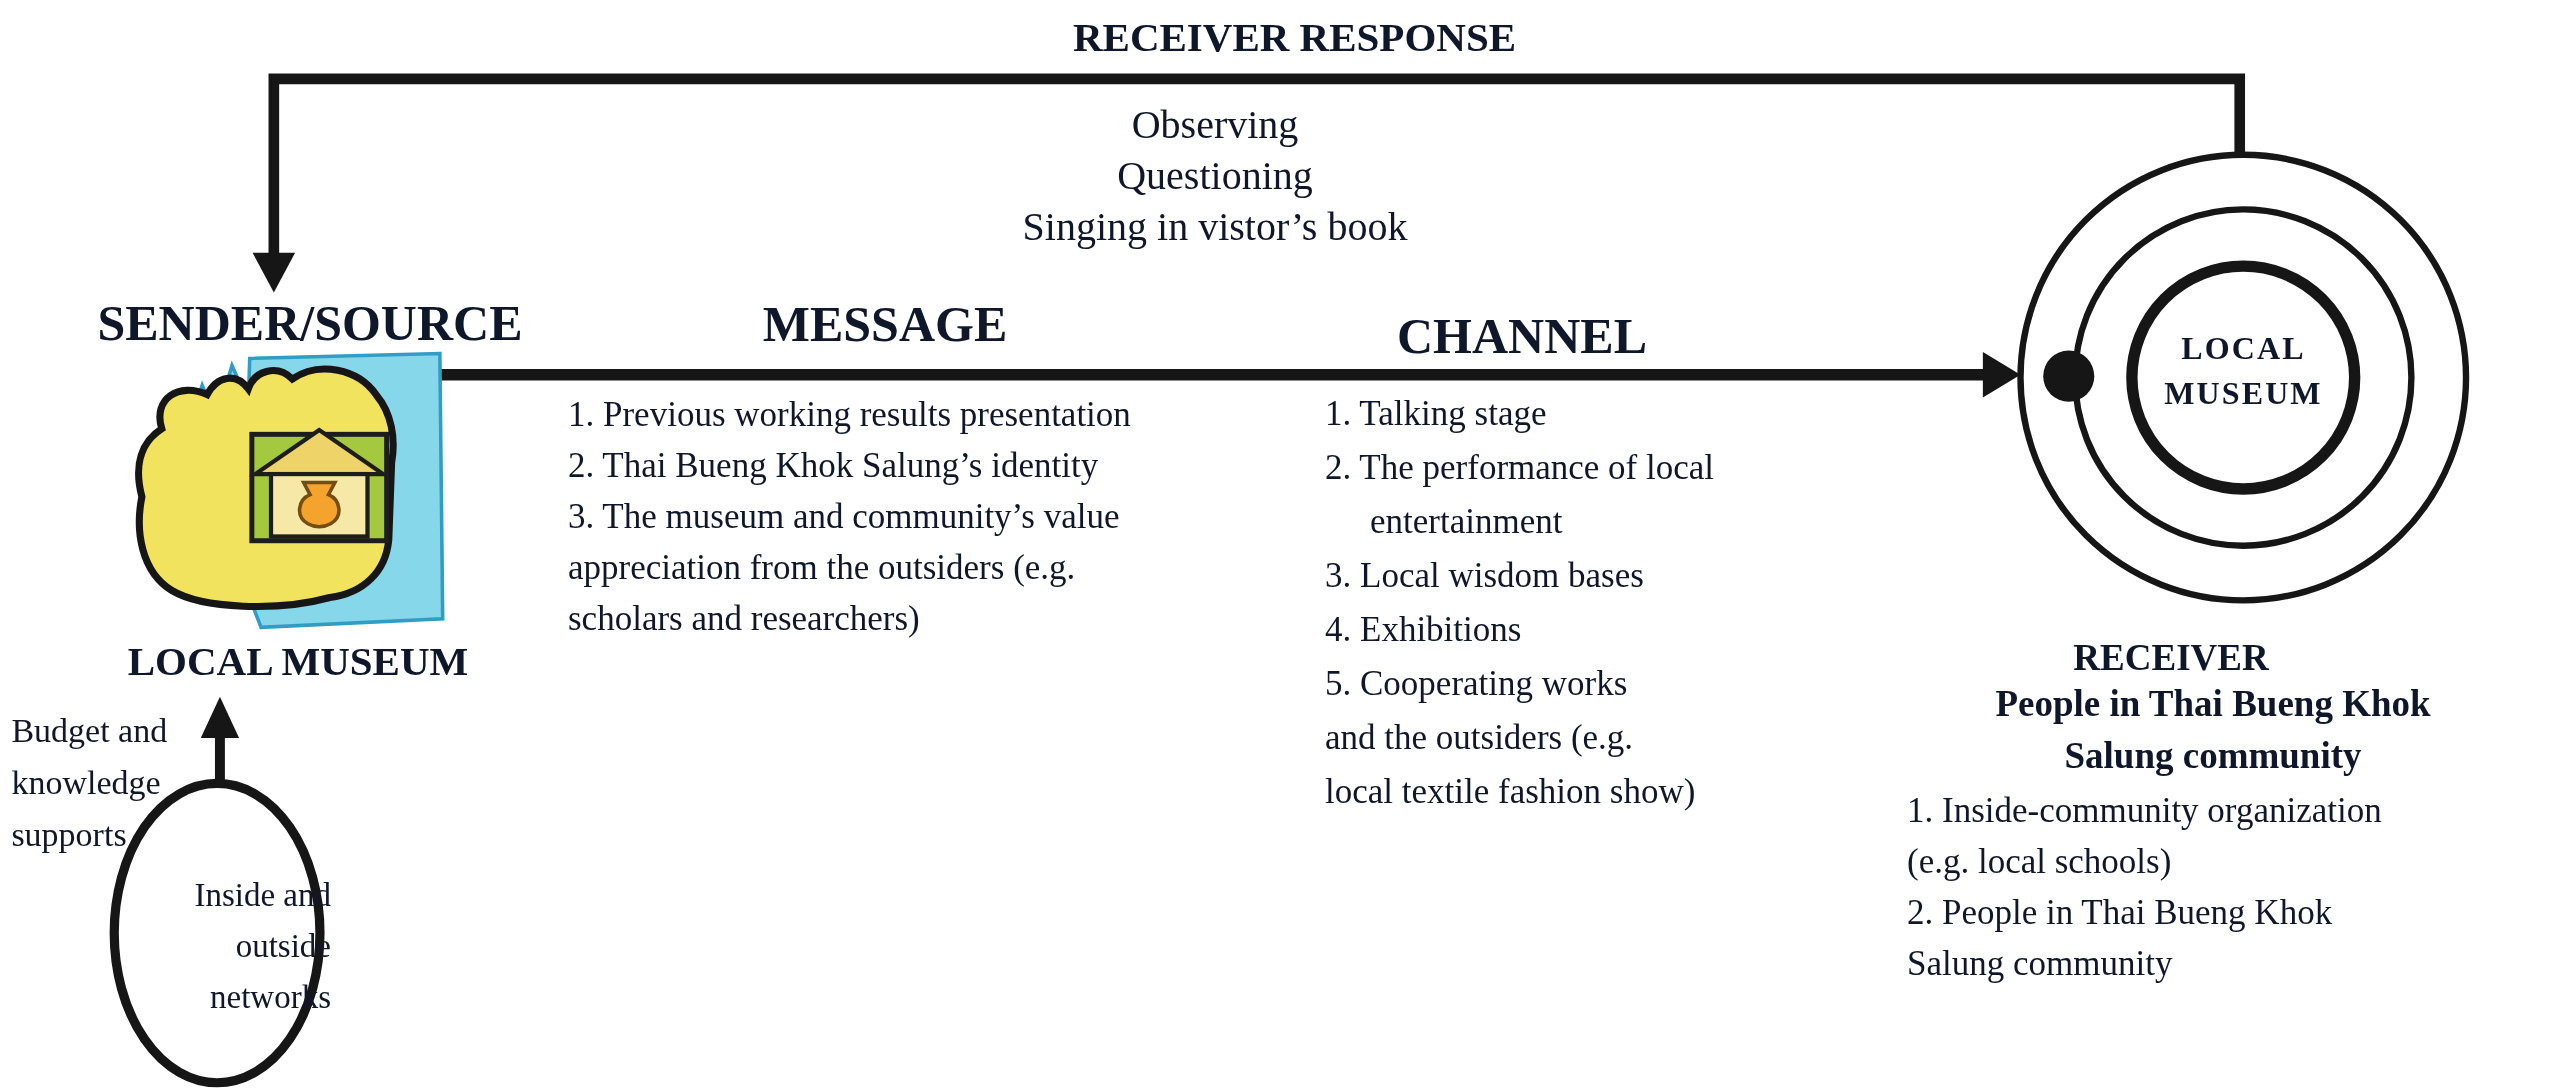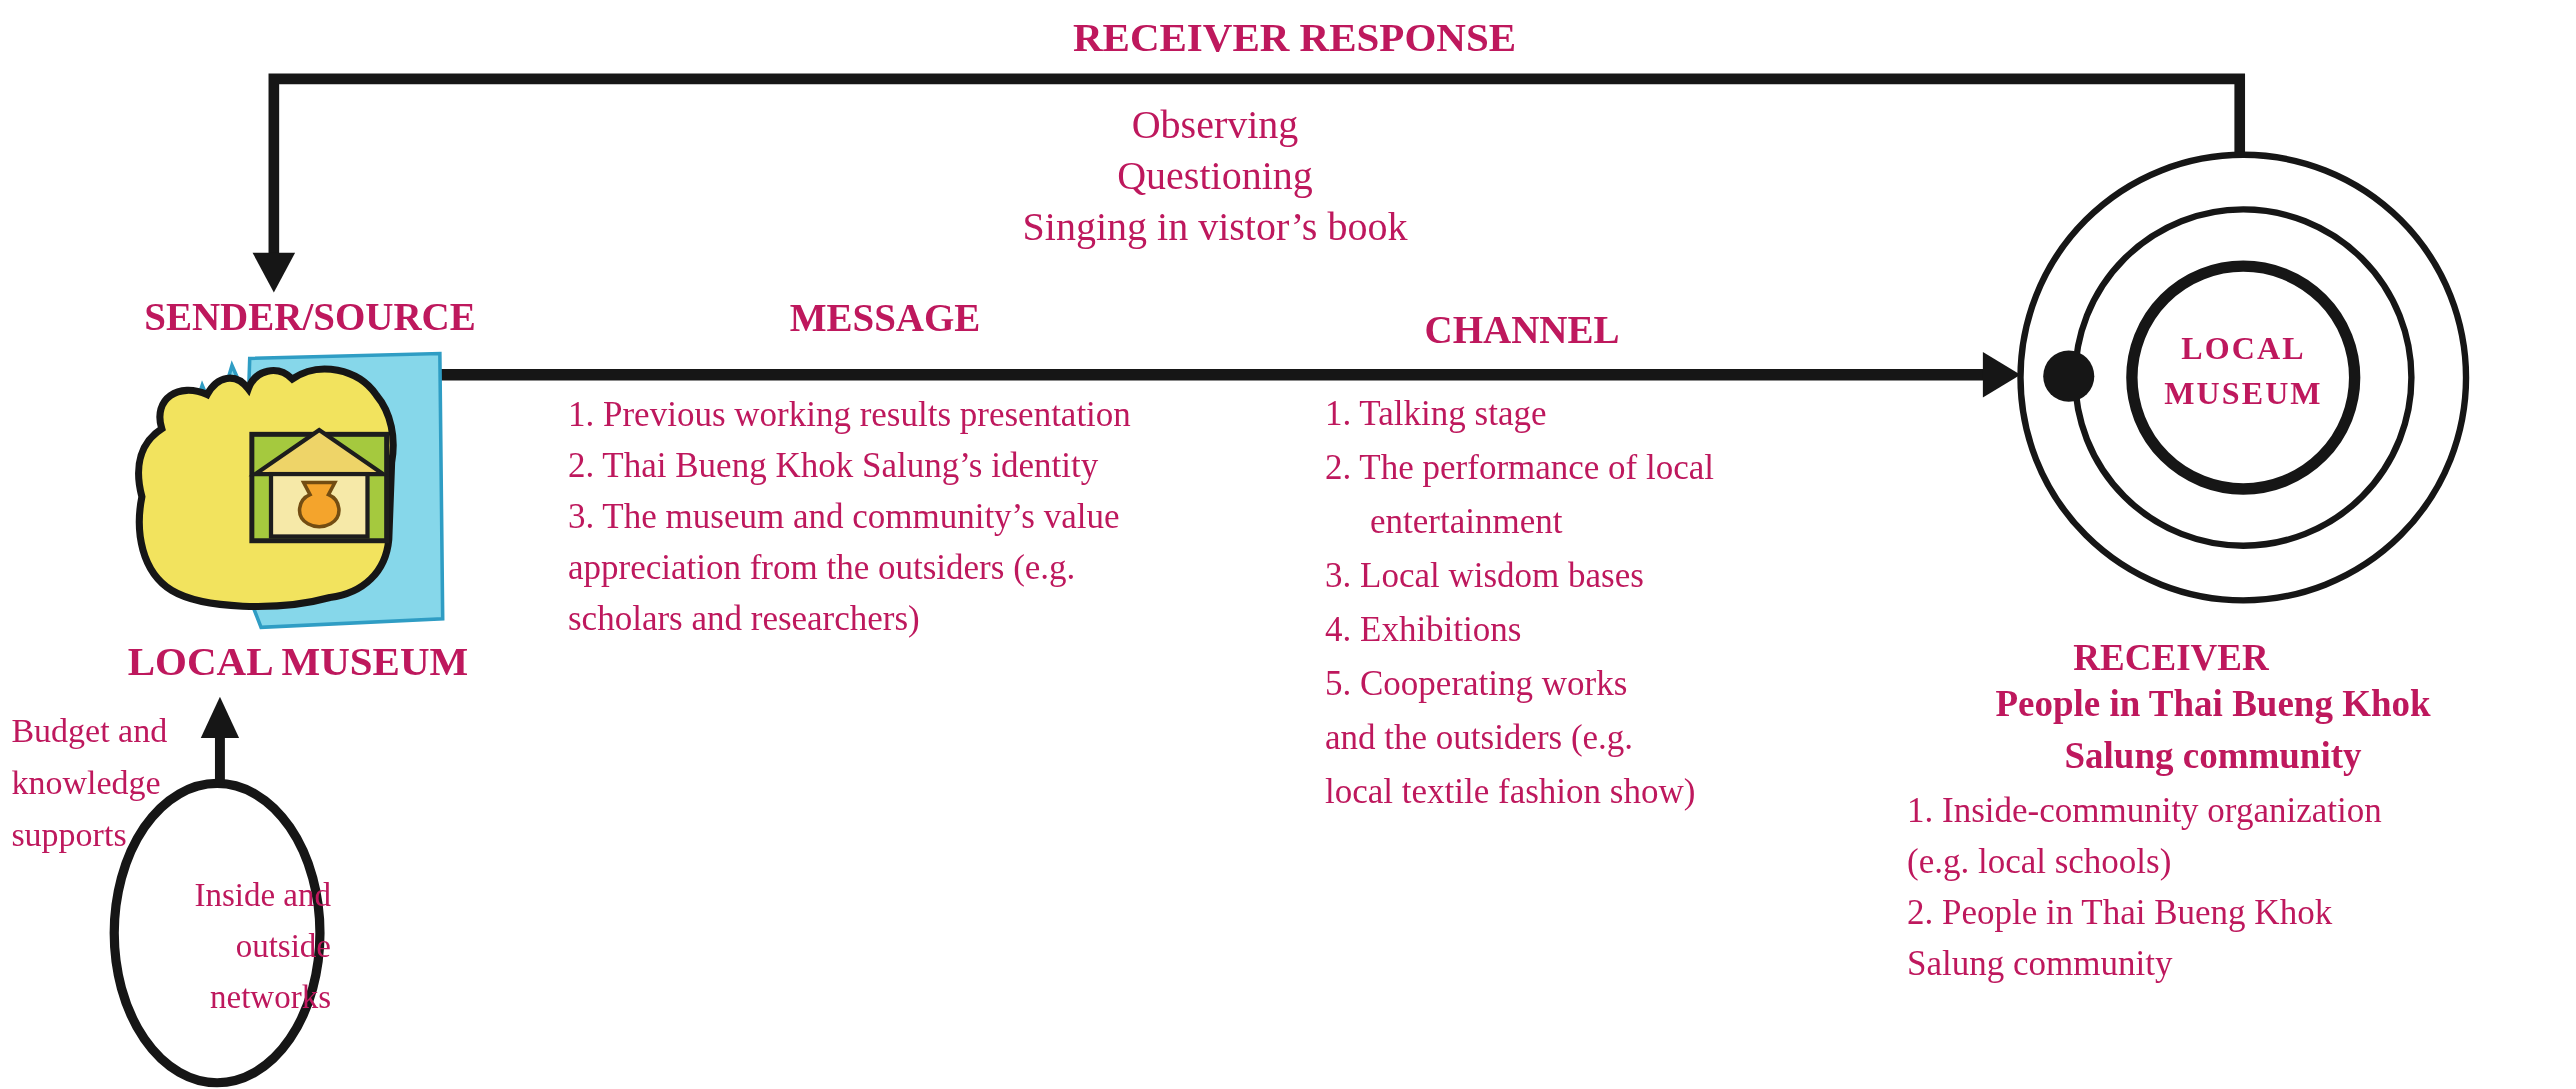--- a/index.html
+++ b/index.html
@@ -1,20 +1,20 @@
 <!DOCTYPE html>
 <html style="font-size:11.4px"><head>
 <meta charset="utf-8">
 <style>
   html,body{margin:0;padding:0;background:#ffffff;}
   #stage{position:relative;width:2576px;height:1090px;background:#ffffff;overflow:hidden;
          font-family:"Liberation Serif","DejaVu Serif",serif;color:#1c1c1c;}
   #diagram-svg{position:absolute;left:0;top:0;width:2576px;height:1090px;}
-  .txt{position:absolute;white-space:nowrap;color:#be185d;}
-  .hdr{font-weight:bold;font-size:39px;}
+  .txt{position:absolute;white-space:nowrap;color:#0f172a;}
+  .hdr{font-weight:bold;font-size:50px;}
   .body50{font-size:35px;line-height:51px;}
   .line{white-space:nowrap;}
   .indent{padding-left:45px;}
   
   #receiver-response-title{left:979px;top:12.8px;width:631px;font-size:41px;font-weight:bold;text-align:center;}
   #response-list{left:931px;top:99px;width:568px;text-align:center;font-size:40px;line-height:51px;}
   #sender-header{left:97px;top:294px;width:426px;text-align:center;}
   #sender-name{left:78px;top:637px;width:440px;text-align:center;font-size:41px;font-weight:bold;}
   #message-header{left:729px;top:295px;width:312px;text-align:center;}
   #message-list{left:568px;top:389px;width:795px;}

